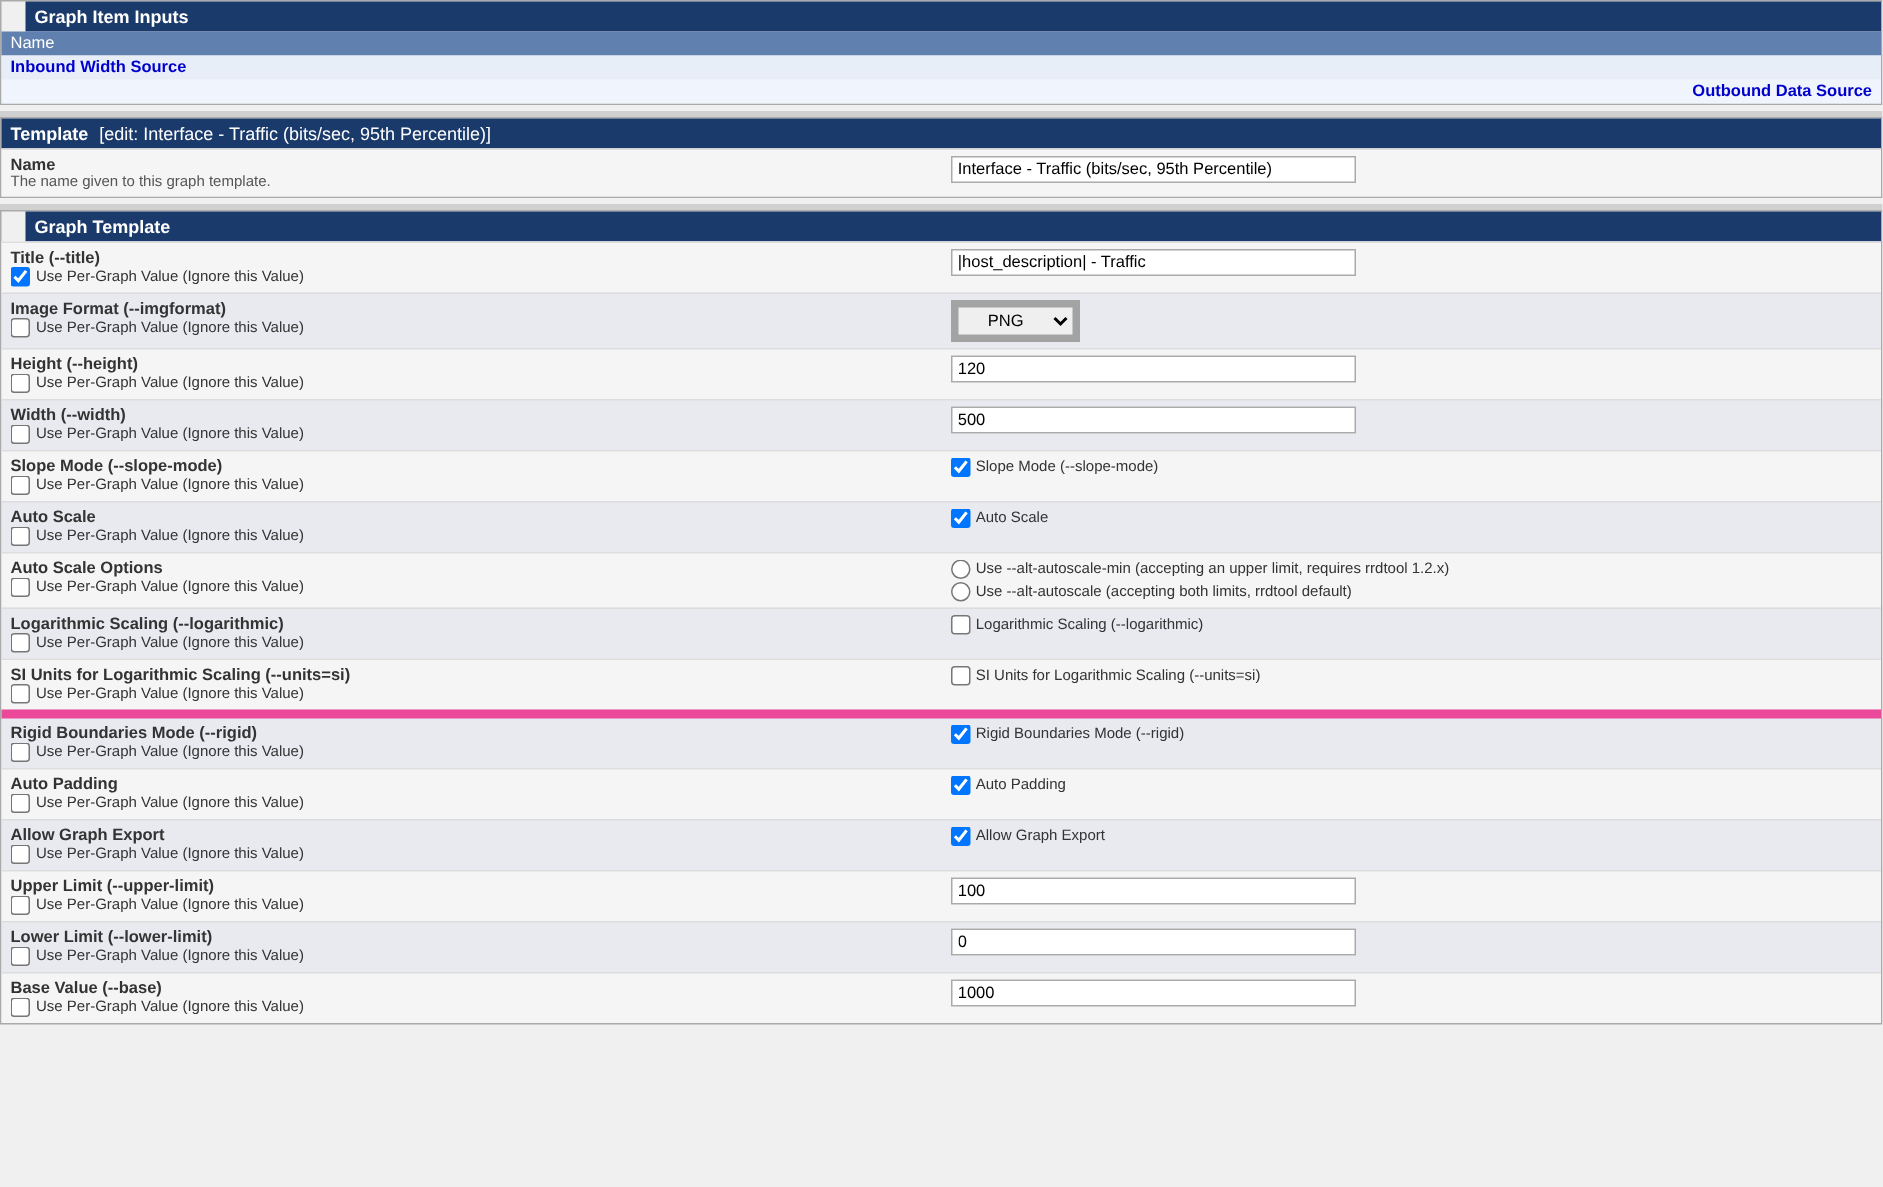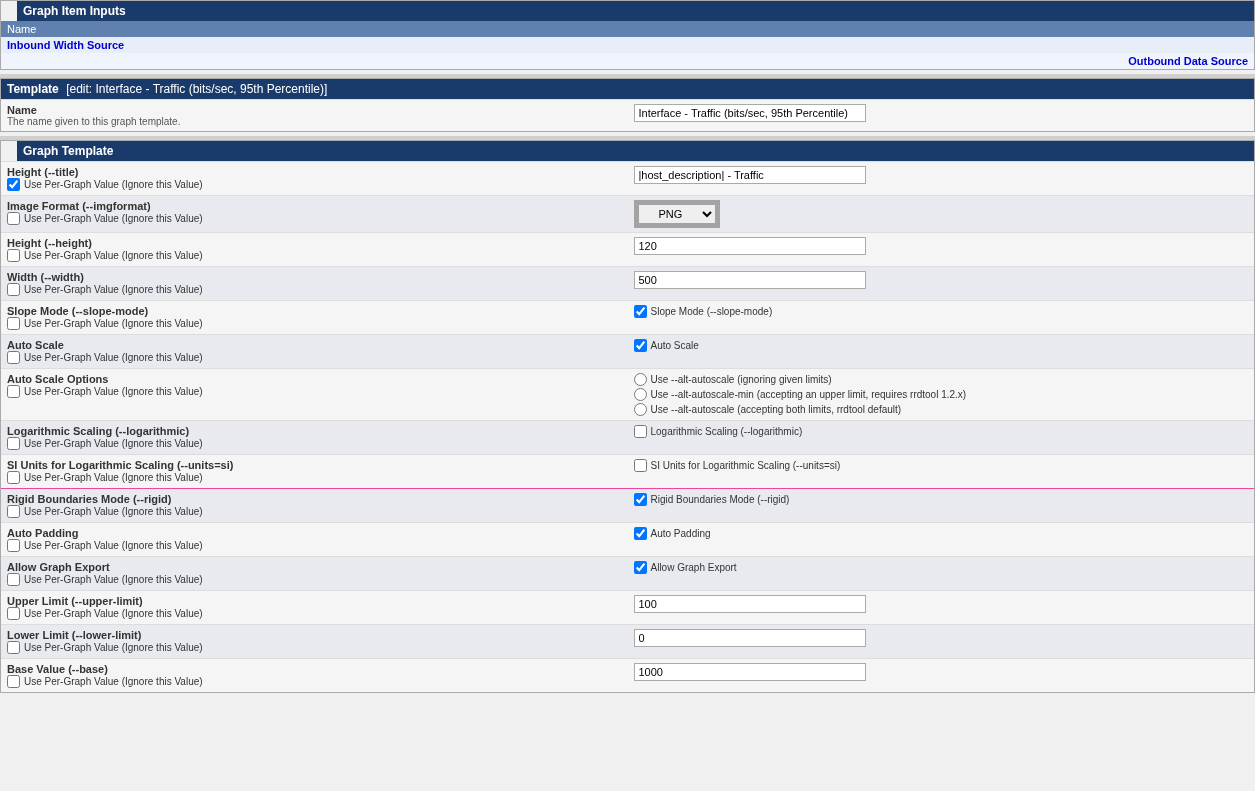--- a/index.html
+++ b/index.html
@@ -43,21 +43,21 @@
       color: #555;
       font-size: 10px;
     }
 
     .checkbox-label {
       font-size: 10px;
       color: #333;
     }
 
     input[type="text"] {
-      width: 232px;
+      width: 270px;
       padding: 2px 4px;
       border: 1px solid #aaa;
       font-size: 11px;
     }
 
     select {
       padding: 2px 16px;
       border: 5px solid #a3a3a3;
       font-size: 11px;
     }
@@ -155,21 +155,21 @@
 
 <div class="section-divider"></div>
 
 <div class="section-panel">
   <div class="section-header">
     <span>Graph Template</span>
   </div>
 
   <div class="two-col" style="background:#f5f5f5; border-top: 1px solid #ddd;">
     <div class="two-col-left">
-      <div class="field-label-main">Height (--title)</div>
+      <div class="field-label-main">Title (--title)</div>
       <div>
         <label style="display:flex;align-items:center;cursor:pointer;">
           <input type="checkbox" checked="" style="">
           <span class="checkbox-label">Use Per-Graph Value (Ignore this Value)</span>
         </label>
       </div>
     </div>
     <div class="two-col-right">
       <input type="text" value="|host_description| - Traffic" style="">
     </div>
@@ -267,24 +267,20 @@
         <label style="display:flex;align-items:center;cursor:pointer;">
           <input type="checkbox" style="">
           <span class="checkbox-label">Use Per-Graph Value (Ignore this Value)</span>
         </label>
       </div>
     </div>
     <div class="two-col-right">
       <div class="radio-group">
         <label class="radio-option">
           <input type="radio" name="autoscale_opt" style="">
-          <span>Use --alt-autoscale (ignoring given limits)</span>
-        </label>
-        <label class="radio-option">
-          <input type="radio" name="autoscale_opt" style="">
           <span>Use --alt-autoscale-min (accepting an upper limit, requires rrdtool 1.2.x)</span>
         </label>
         <label class="radio-option">
           <input type="radio" name="autoscale_opt" style="">
           <span>Use --alt-autoscale (accepting both limits, rrdtool default)</span>
         </label>
       </div>
     </div>
   </div>
 
@@ -317,21 +313,21 @@
       </div>
     </div>
     <div class="two-col-right">
       <label style="display:flex;align-items:center;cursor:pointer;">
         <input type="checkbox" style="">
         <span class="checkbox-label">SI Units for Logarithmic Scaling (--units=si)</span>
       </label>
     </div>
   </div>
 
-  <div class="two-col" style="background:#e8eaf0; border-top: 1px solid #ec4899;">
+  <div class="two-col" style="background:#e8eaf0; border-top: 6px solid #ec4899;">
     <div class="two-col-left">
       <div class="field-label-main">Rigid Boundaries Mode (--rigid)</div>
       <div>
         <label style="display:flex;align-items:center;cursor:pointer;">
           <input type="checkbox" style="">
           <span class="checkbox-label">Use Per-Graph Value (Ignore this Value)</span>
         </label>
       </div>
     </div>
     <div class="two-col-right">

